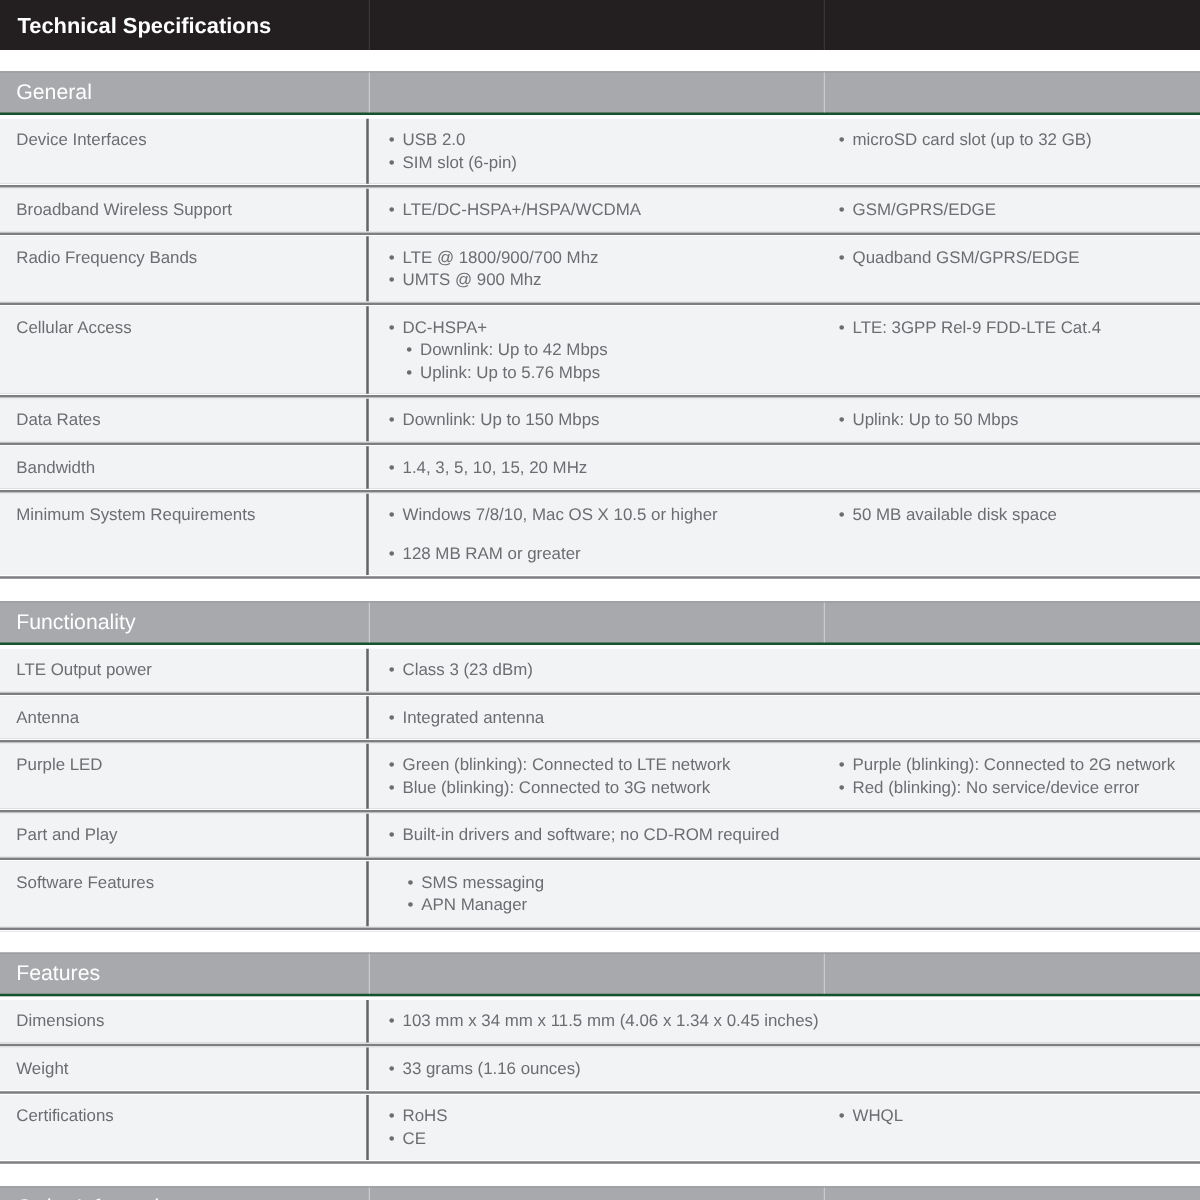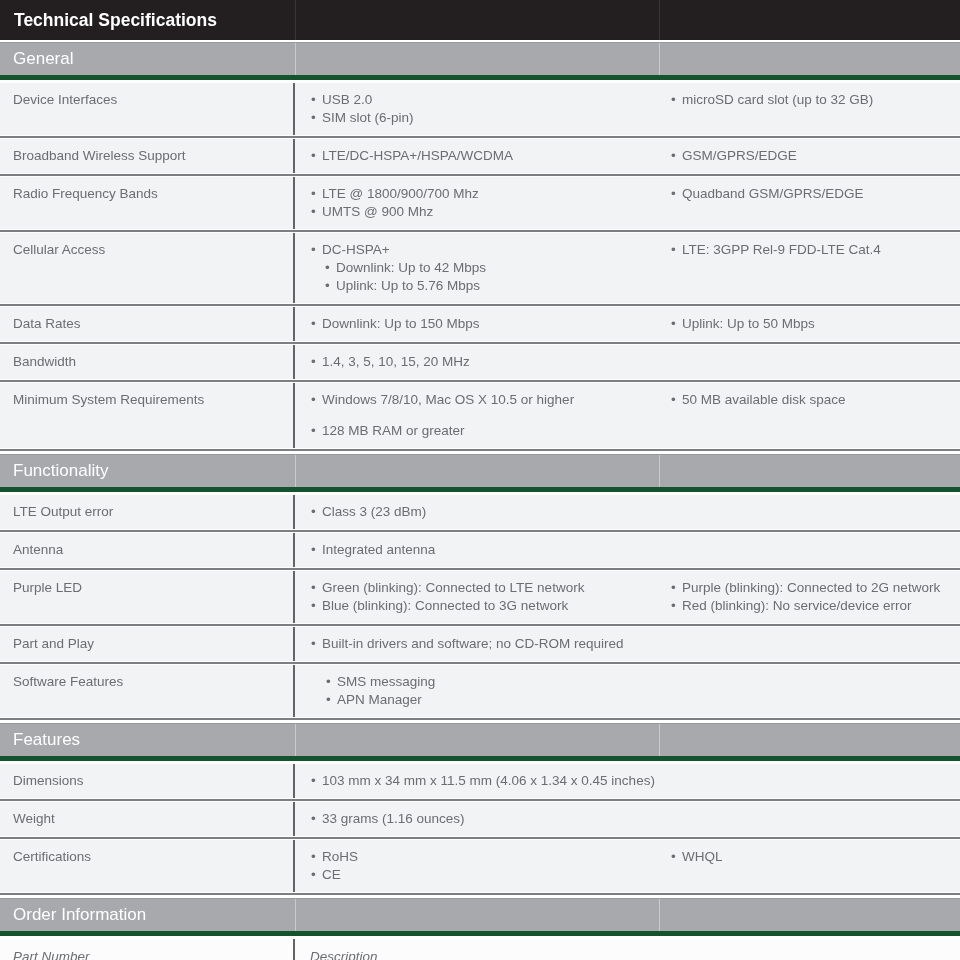--- a/index.html
+++ b/index.html
@@ -13,22 +13,22 @@
     color:#ffffff;font-weight:bold;font-size:17.5px;padding-left:14px;
   }
   .title::before,.title::after{
     content:"";position:absolute;top:0;bottom:0;width:1px;background:rgba(255,255,255,.10);
   }
   .title::before{left:295px;}
   .title::after{left:659px;}
   .bar{
     position:relative;height:32px;line-height:32px;background:#a7a9ac;
     color:#ffffff;font-size:17px;padding-left:13px;
-    border-top:1px solid #98999c;border-bottom:5px solid #14532d;
-    margin-top:2px;margin-bottom:3px;
+    border-top:1px solid #98999c;border-bottom:2px solid #14532d;
+    margin-top:17px;margin-bottom:3px;
   }
   .bar::before,.bar::after{
     content:"";position:absolute;top:0;bottom:0;width:1px;background:rgba(255,255,255,.40);
   }
   .bar::before{left:295px;}
   .bar::after{left:659px;}
   .r{
     display:grid;grid-template-columns:295px 363px 1fr;
     background:#f2f3f5;
   }
@@ -137,21 +137,21 @@
       <div class="it">50 MB available disk space</div>
     </div>
   </div>
   <div class="sep"></div>
 
   <div class="bar">
     <span>Functionality</span>
   </div>
 
   <div class="r">
-    <div class="c1">LTE Output error</div>
+    <div class="c1">LTE Output power</div>
     <div class="c2">
       <div class="it">Class 3 (23 dBm)</div>
     </div>
     <div class="c3"></div>
   </div>
   <div class="sep"></div>
 
   <div class="r">
     <div class="c1">Antenna</div>
     <div class="c2">

